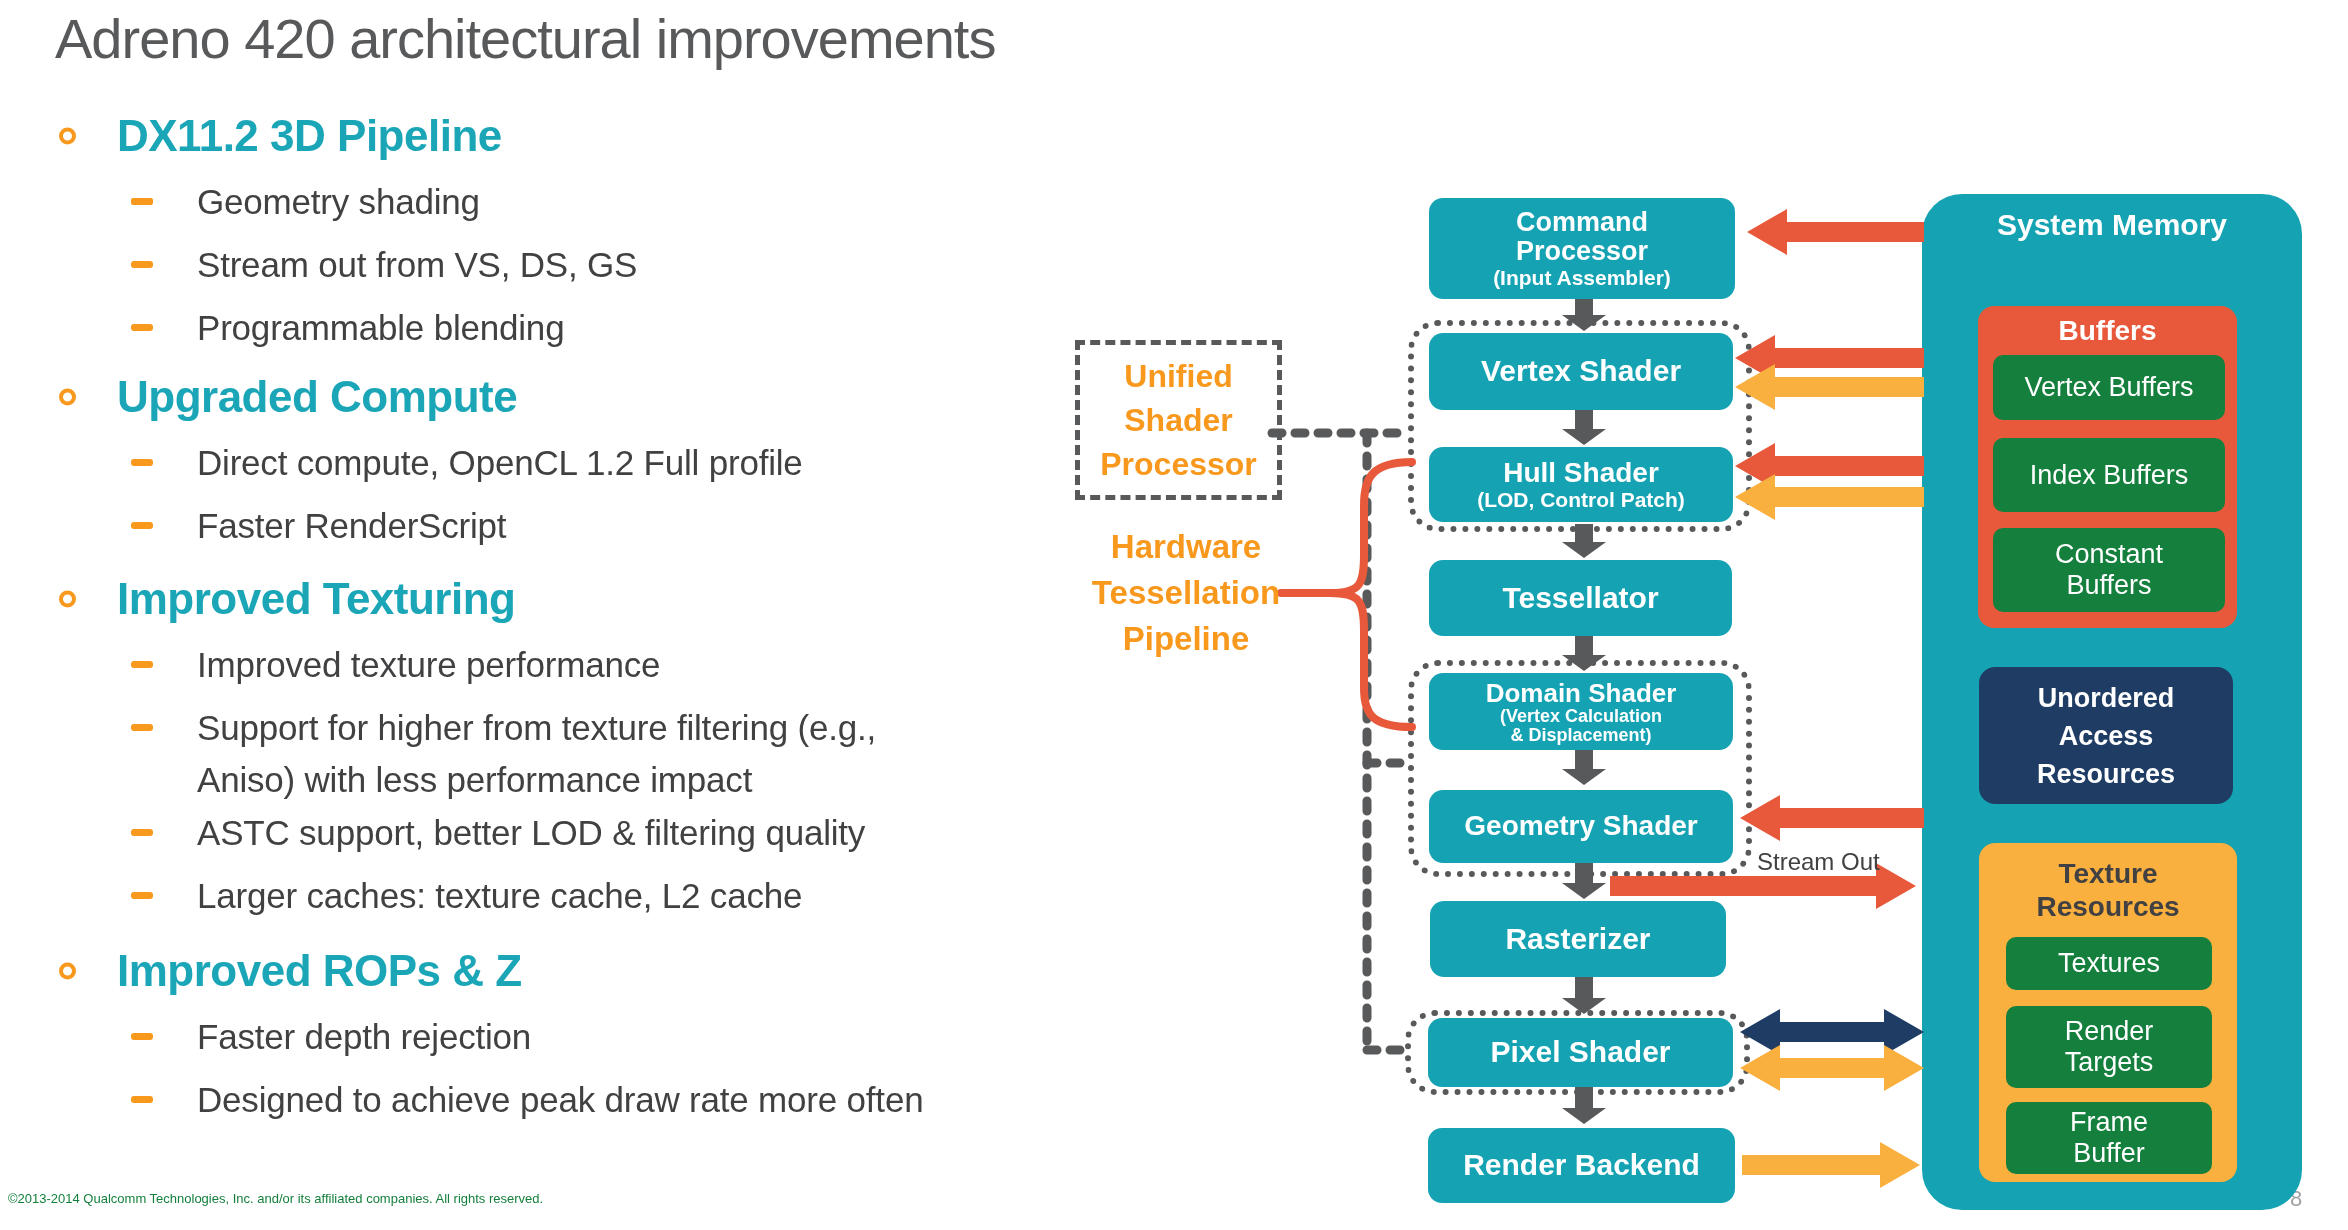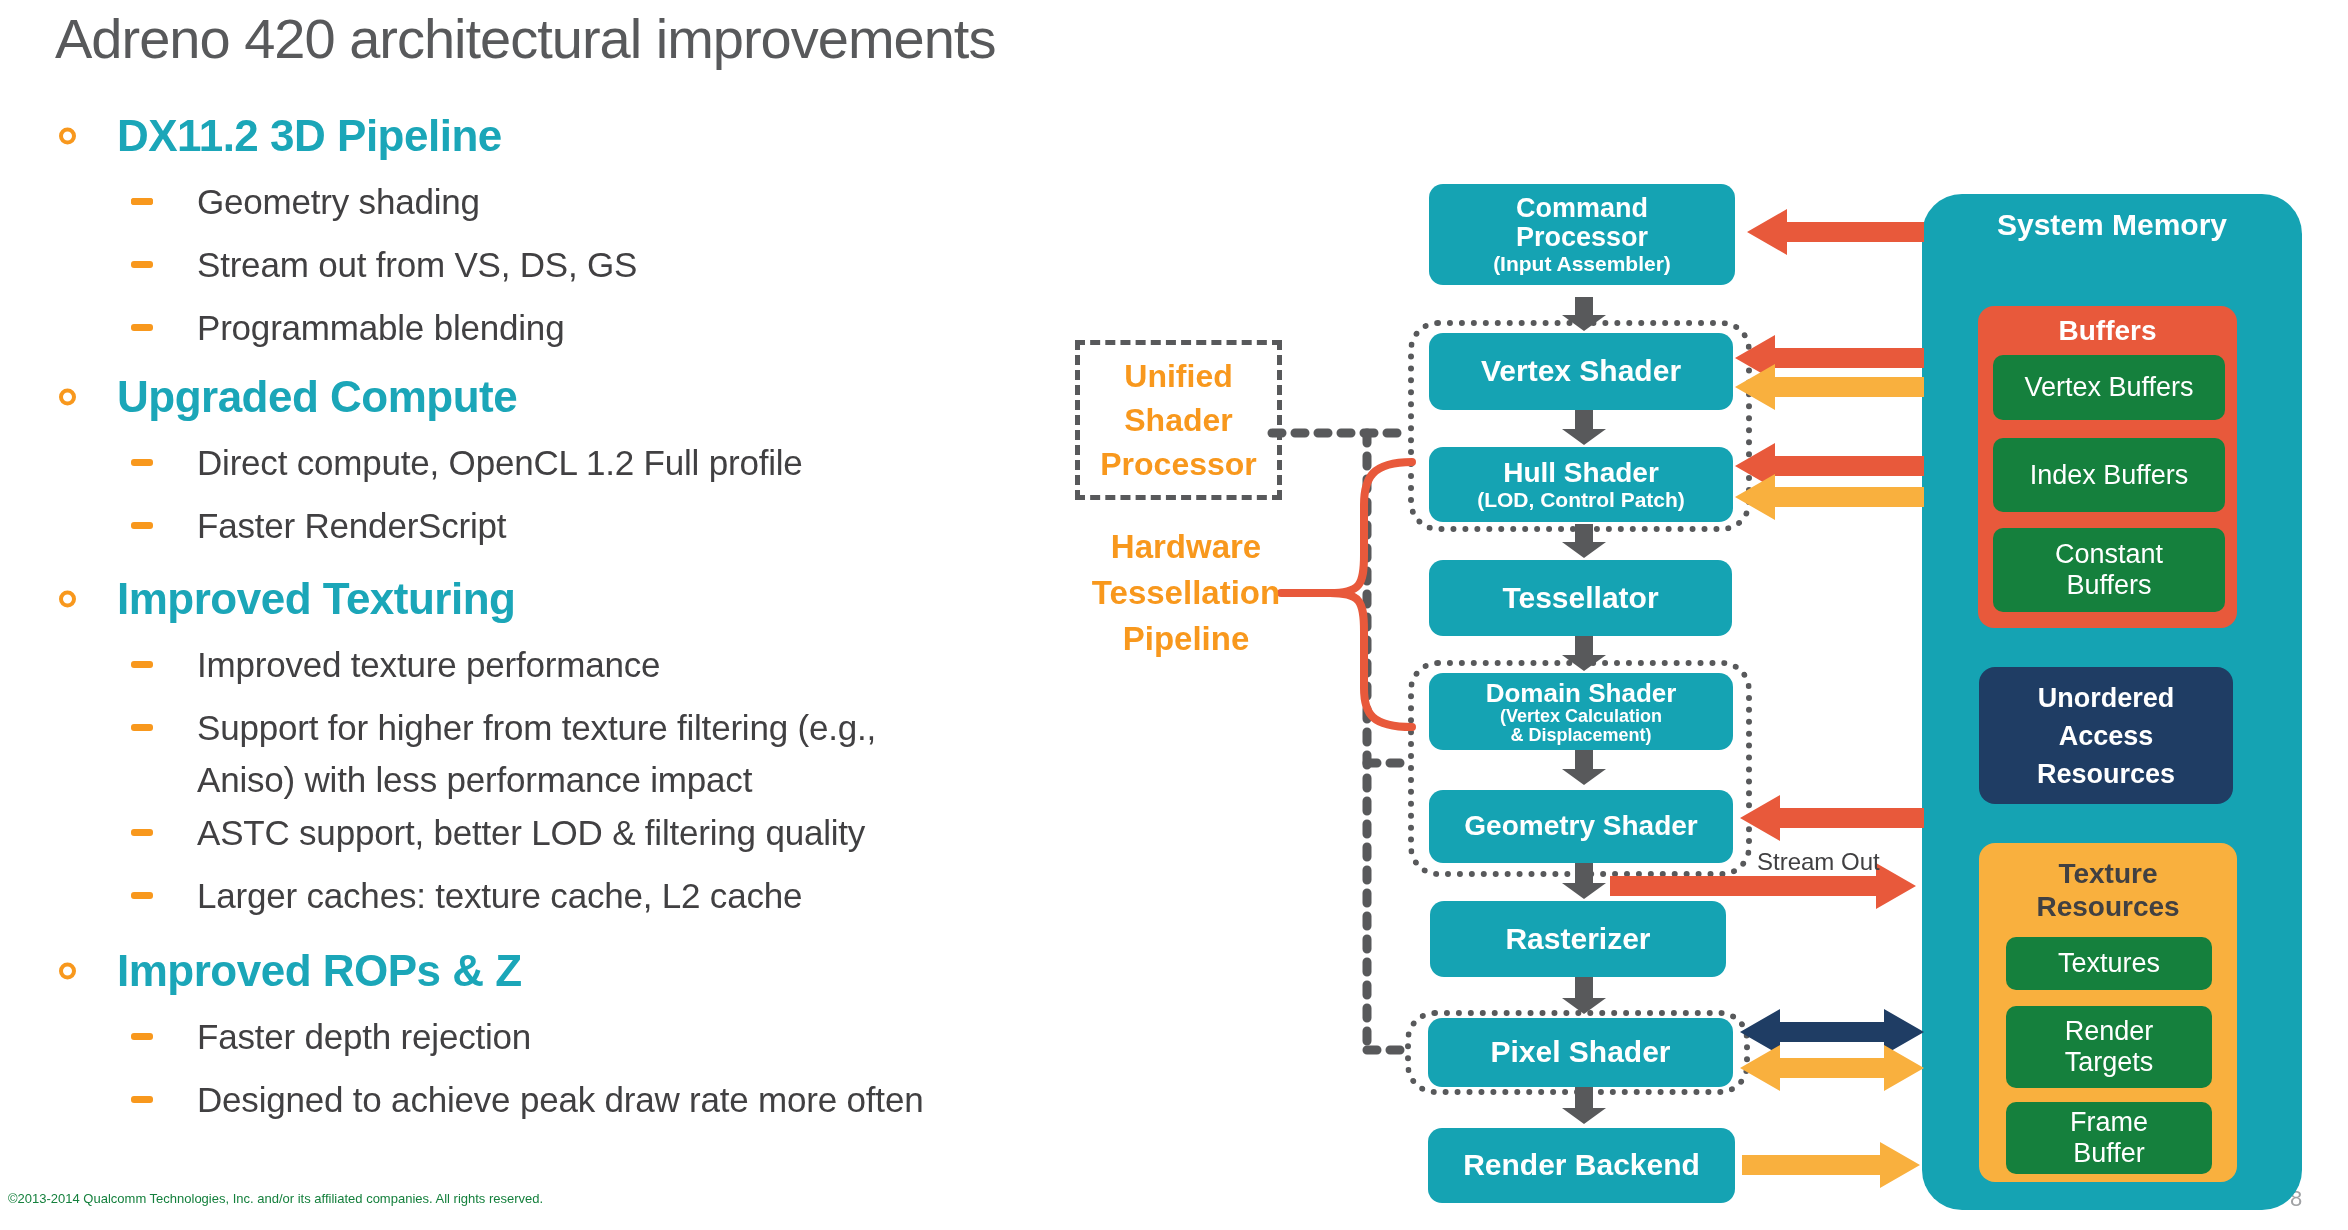--- a/index.html
+++ b/index.html
@@ -176,21 +176,21 @@
         <polygon points="1735,358 1775,335 1775,348 1924,348 1924,368 1775,368 1775,381" fill="#E8593B"></polygon>
         <polygon points="1735,387 1775,364 1775,377 1924,377 1924,397 1775,397 1775,410" fill="#F9B03E"></polygon>
         <polygon points="1735,466 1775,443 1775,456 1924,456 1924,476 1775,476 1775,489" fill="#E8593B"></polygon>
         <polygon points="1735,497 1775,474 1775,487 1924,487 1924,507 1775,507 1775,520" fill="#F9B03E"></polygon>
         <polygon points="1740,818 1780,795 1780,808 1924,808 1924,828 1780,828 1780,841" fill="#E8593B"></polygon>
         <polygon points="1916,886 1876,863 1876,876 1610,876 1610,896 1876,896 1876,909" fill="#E8593B"></polygon>
         <polygon points="1740,1032 1780,1009 1780,1022 1884,1022 1884,1009 1924,1032 1884,1055 1884,1042 1780,1042 1780,1055" fill="#1F3D64"></polygon>
         <polygon points="1740,1068 1780,1045 1780,1058 1884,1058 1884,1045 1924,1068 1884,1091 1884,1078 1780,1078 1780,1091" fill="#F9B03E"></polygon>
         <polygon points="1920,1165 1880,1142 1880,1155 1742,1155 1742,1175 1880,1175 1880,1188" fill="#F9B03E"></polygon>
       </svg>
-      <div class="tealbox" style="left: 1429px; top: 184px; width: 306px; height: 101px;">
+      <div class="tealbox" style="left: 1429px; top: 198px; width: 306px; height: 101px;">
         <div class="main" style="font-size: 27px;">Command</div>
         <div class="main" style="font-size: 27px;">Processor</div>
         <div class="sub" style="font-size: 21px;">(Input Assembler)</div>
       </div>
       <div class="tealbox" style="left: 1429px; top: 333px; width: 304px; height: 77px;">
         <div class="main" style="font-size: 30px;">Vertex Shader</div>
       </div>
       <div class="tealbox" style="left: 1429px; top: 447px; width: 304px; height: 75px;">
         <div class="main" style="font-size: 28px;">Hull Shader</div>
         <div class="sub" style="font-size: 21px;">(LOD, Control Patch)</div>

